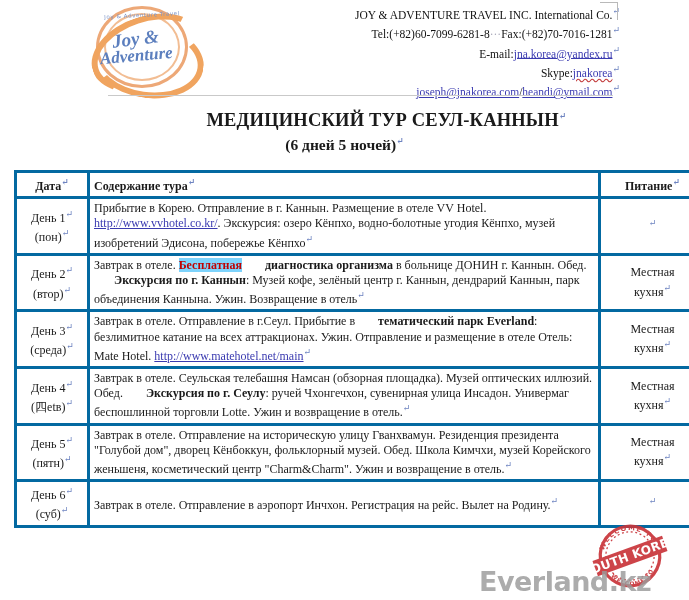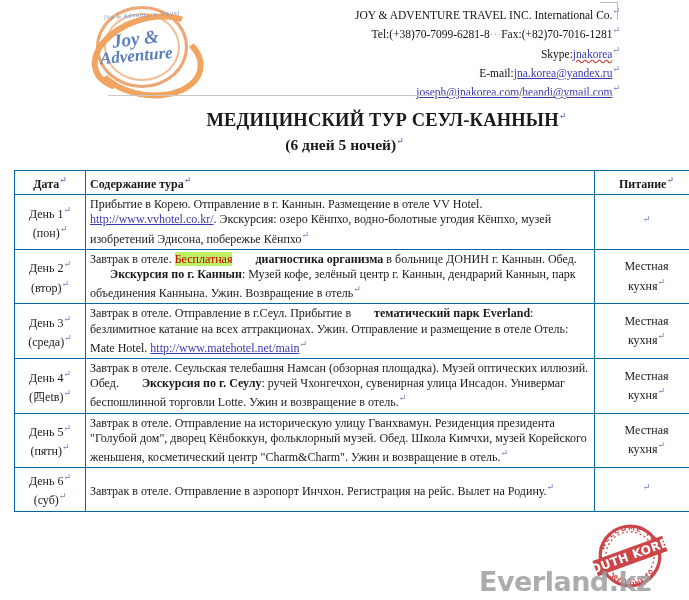--- a/index.html
+++ b/index.html
@@ -164,42 +164,42 @@
   
   .tour-table {
     position: absolute;
     left: 14px;
     top: 170px;
     width: 661px;
     border-collapse: collapse;
     table-layout: fixed;
   }
   .tour-table td, .tour-table th {
-    border: 1px solid #0369a1;
+    border: 3px solid #0369a1;
     vertical-align: middle;
     padding: 2px 4px;
     font-size: 12px;
     line-height: 15.2px;
     margin-top: 42px;
   }
   .col-date  { width: 62px;  text-align: center; }
   .col-desc  { width: 500px; text-align: left; }
   .col-meal  { width: 95px;  text-align: center; }
 
   thead th {
     text-align: center;
     font-weight: bold;
     font-size: 12.5px;
     padding: 3px 4px;
   }
   .cell-desc { padding: 2px 5px 3px 6px; }
   .hl-free {
-    background: #bef264;
+    background: #7dd3fc;
     color: #c00000;
-    font-weight: normal;
+    font-weight: bold;
   }
   .b { font-weight: bold; padding-left: 20px; }
 
   
   .stamp {
     position: absolute;
     left: 588px;
     top: 519px;
     width: 84px;
     height: 74px;
@@ -233,27 +233,27 @@
     <div class="logo-tagline">Joy &amp; Adventure Travel</div>
     <div class="logo-word1">Joy &amp;</div>
     <div class="logo-word2">Adventure</div>
   </div>
 
   <div class="contact-block">
     <div class="contact-line">
       <span>JOY &amp; ADVENTURE TRAVEL INC. International Co.</span><span class="pilcrow">↵</span>
     </div>
     <div class="contact-line">
-      <span>Tel:</span><span>(+38)70-7099-6281-8</span><span class="dot">···</span><span>Fax:</span><span>(+82)70-7016-1281</span><span class="pilcrow">↵</span>
+      <span>Tel:</span><span>(+82)60-7099-6281-8</span><span class="dot">···</span><span>Fax:</span><span>(+82)70-7016-1281</span><span class="pilcrow">↵</span>
+    </div>
+    <div class="contact-line">
+      <span>E-mail:</span><a class="lnk" href="#">jna.korea@yandex.ru</a><span class="pilcrow">↵</span>
     </div>
     <div class="contact-line">
       <span>Skype:</span><span class="lnk-red-sq">jnakorea</span><span class="pilcrow">↵</span>
-    </div>
-    <div class="contact-line">
-      <span>E-mail:</span><a class="lnk" href="#">jna.korea@yandex.ru</a><span class="pilcrow">↵</span>
     </div>
     <div class="contact-line">
       <a class="lnk" href="#">joseph@jnakorea.com</a><span>/</span><a class="lnk" href="#">heandi@ymail.com</a><span class="pilcrow">↵</span>
     </div>
   </div>
 
   <div class="crop-mark cm-h" style="left:600px;top:2px;"></div>
   <div class="crop-mark cm-v" style="left:617px;top:2px;"></div>
 </div>
 

